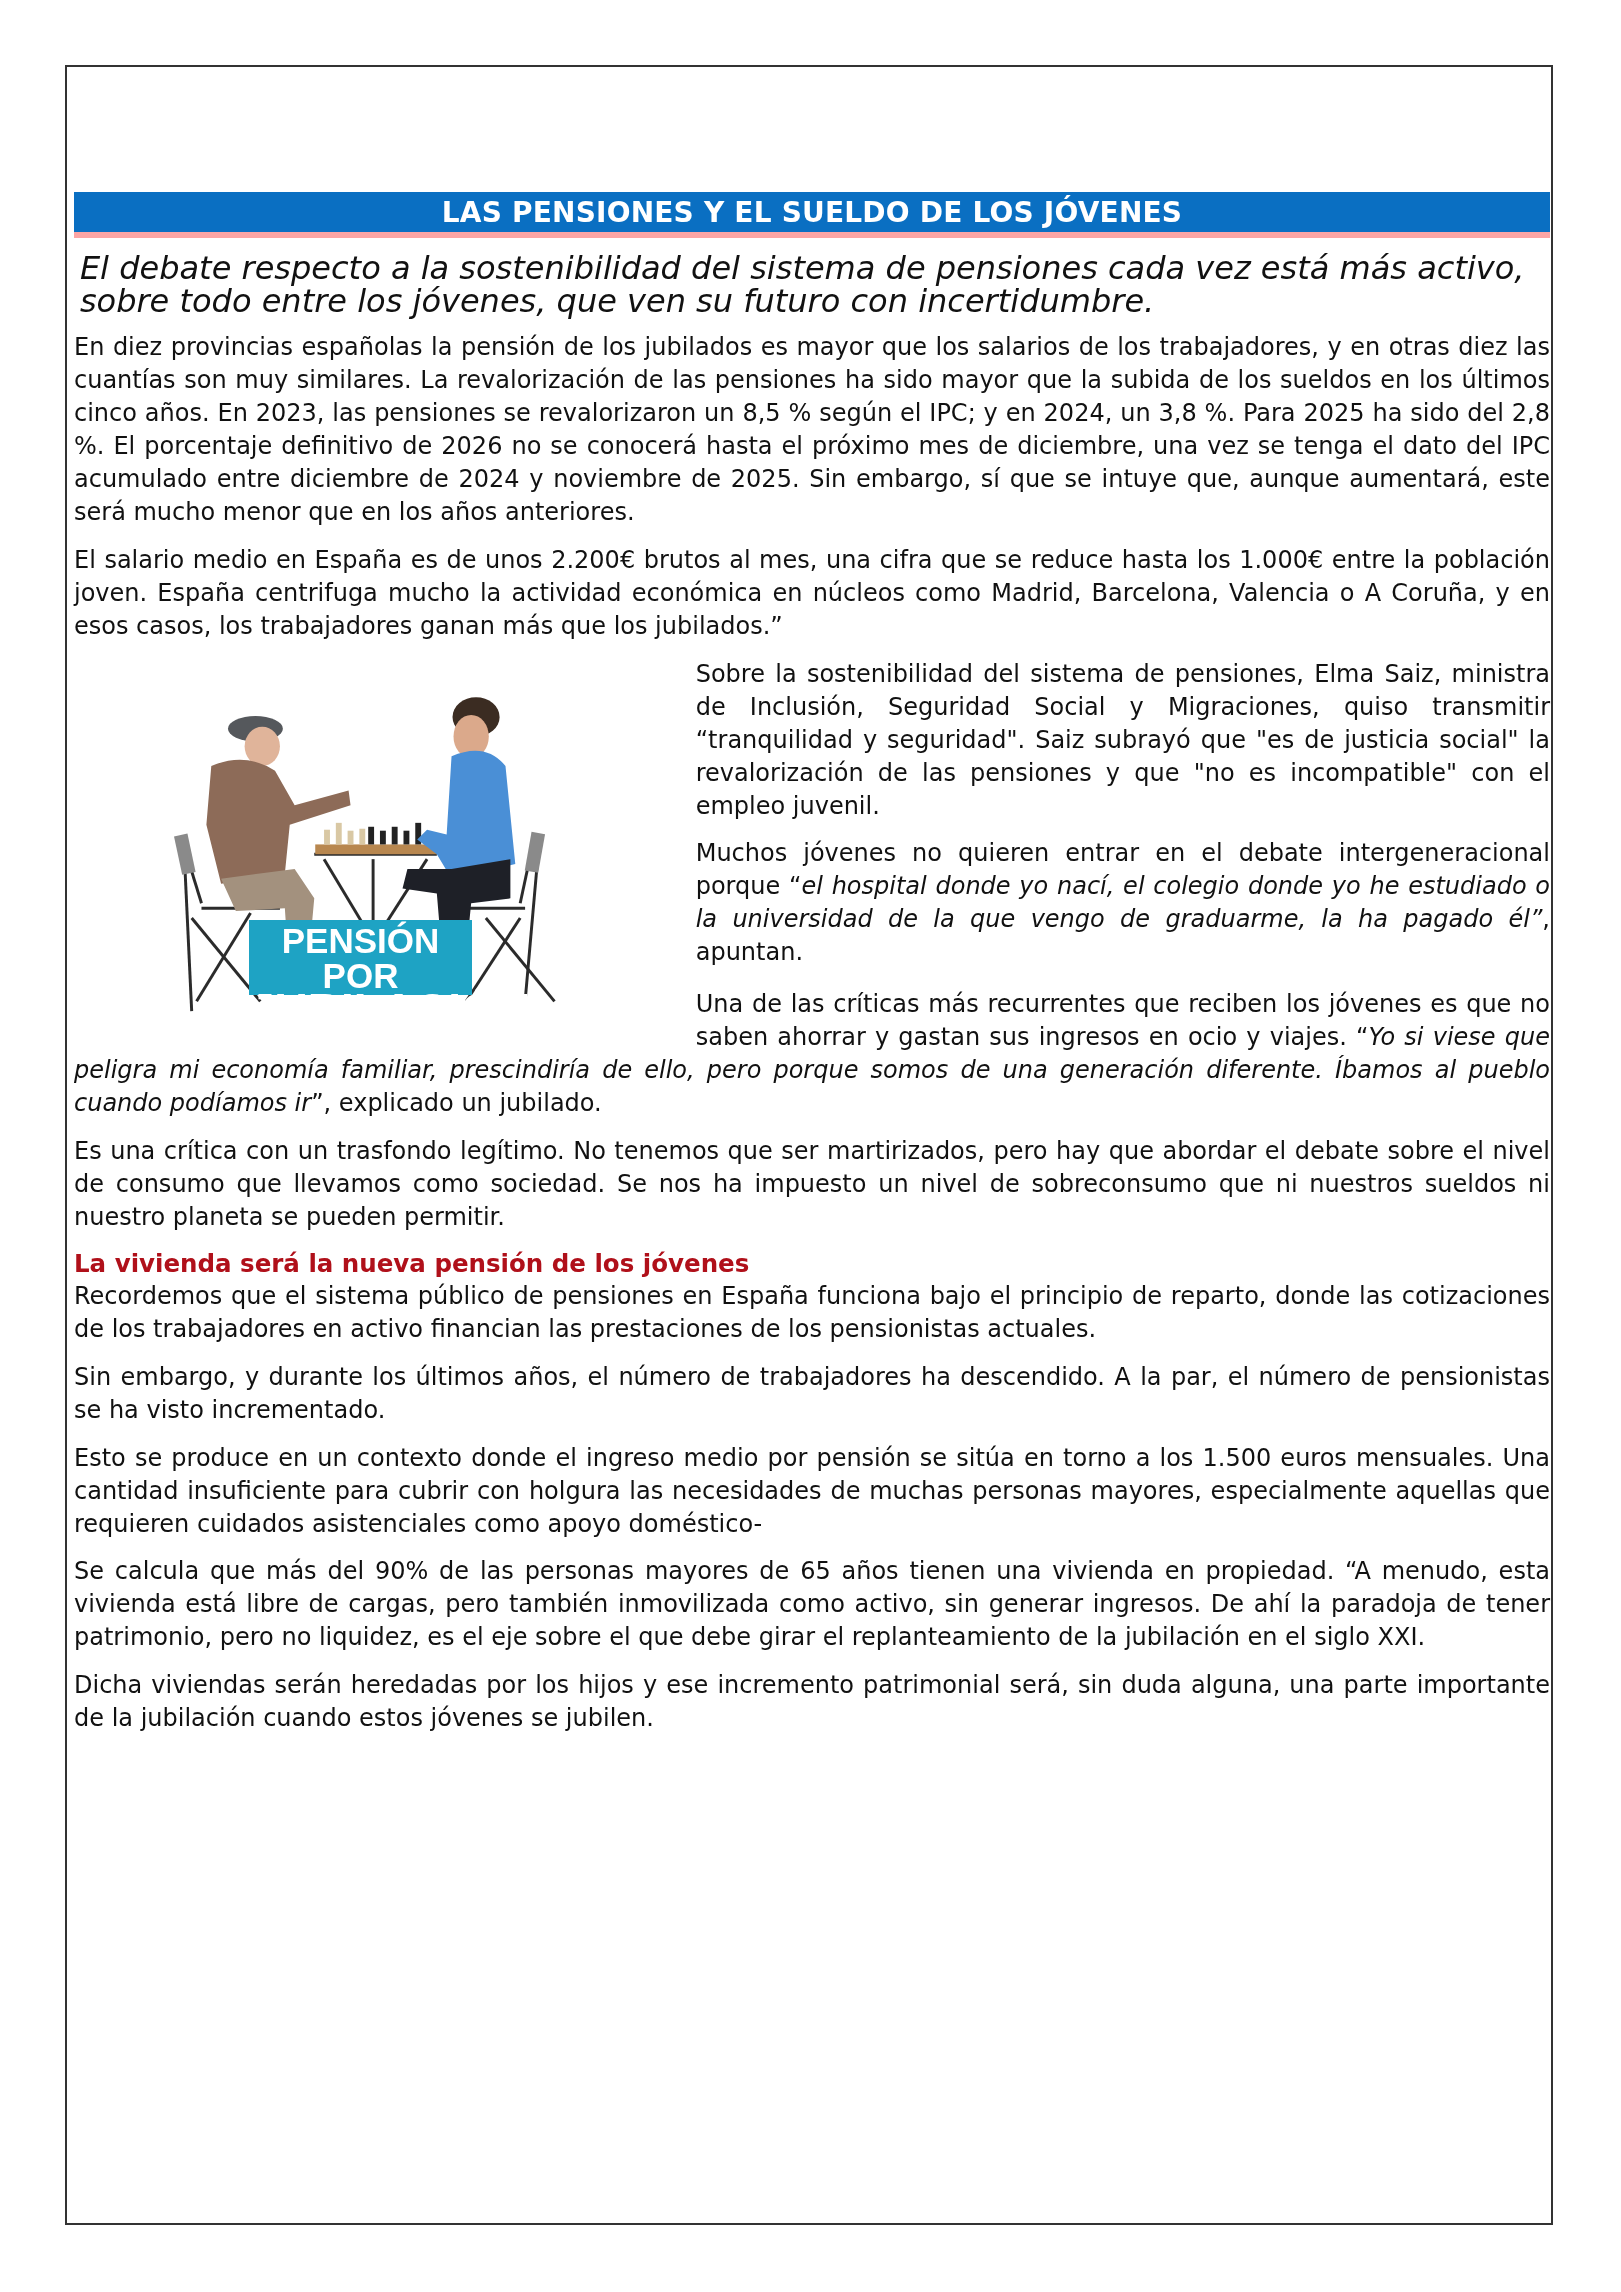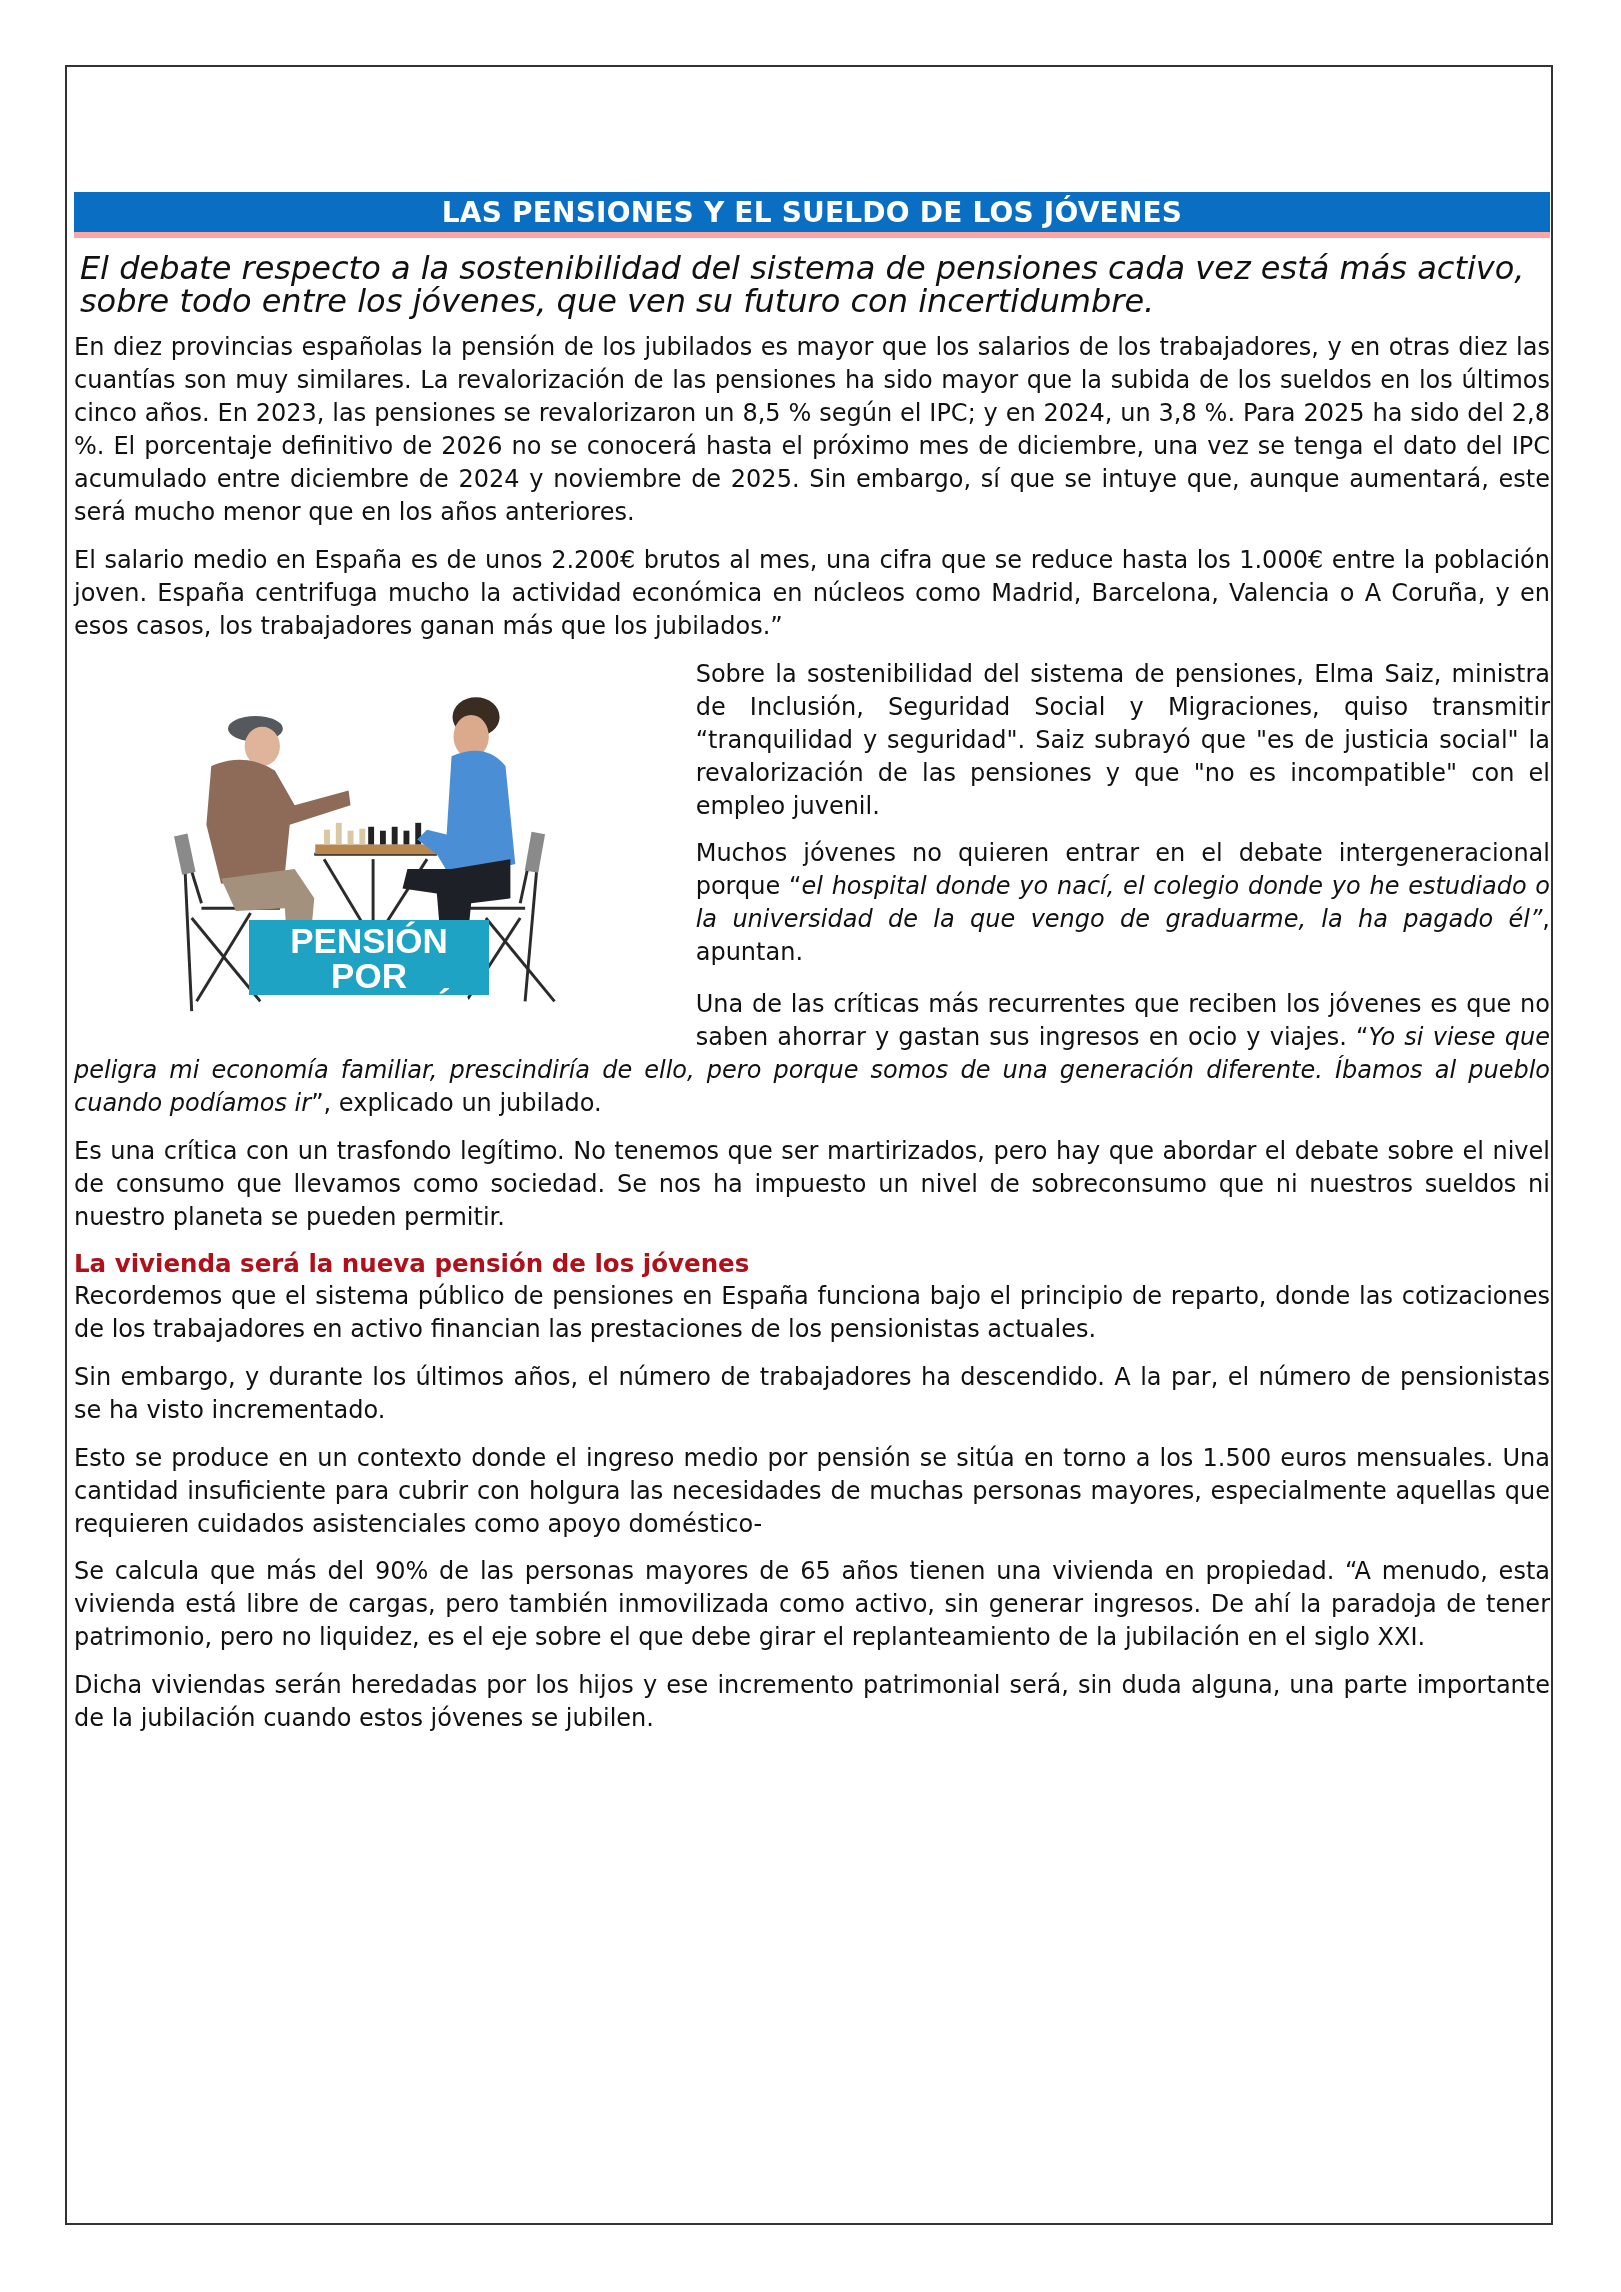--- a/index.html
+++ b/index.html
@@ -15,26 +15,26 @@
   .lead { font-style: italic; font-size: 32px; line-height: 33px; text-align: left;
           margin: 13.7px 5.9px 13.7px 5.9px; }
   p { margin: 0 0 14.7px 0; font-size: 24px; line-height: 33px; text-align: justify;
       text-align-last: left; }
   .float-img { float: left; width: 608px; height: 365px; margin: 0 13.7px 3.9px 0;
                position: relative; }
   .subhead { color: #b0101a; font-weight: bold; font-size: 24.5px; line-height: 32px;
              margin: 0; }
   .sub-p { margin-top: 0; }
   em { font-style: italic; }
-  .caption { position: absolute; left: 175px; top: 262px; width: 240px; height: 75px;
+  .caption { position: absolute; left: 175px; top: 262px; width: 223px; height: 75px;
              background: #1ea3c4; color: #fff; font-family: "Liberation Sans", sans-serif;
              font-weight: bold; text-align: center; line-height: 35px; font-size: 35px;
              padding-top: 2.9px; box-sizing: border-box; }
   .caption span { display: block; }
-  .caption .l2 { font-size: 38px; }
+  .caption .l2 { font-size: 46px; }
   svg.photo { position: absolute; left: 0; top: 0; }
 </style>
 </head>
 <body>
 
 <div class="frame"></div>
 
 <div class="content">
   <div class="title-bar">
     <h1>LAS PENSIONES Y EL SUELDO DE LOS JÓVENES</h1>

